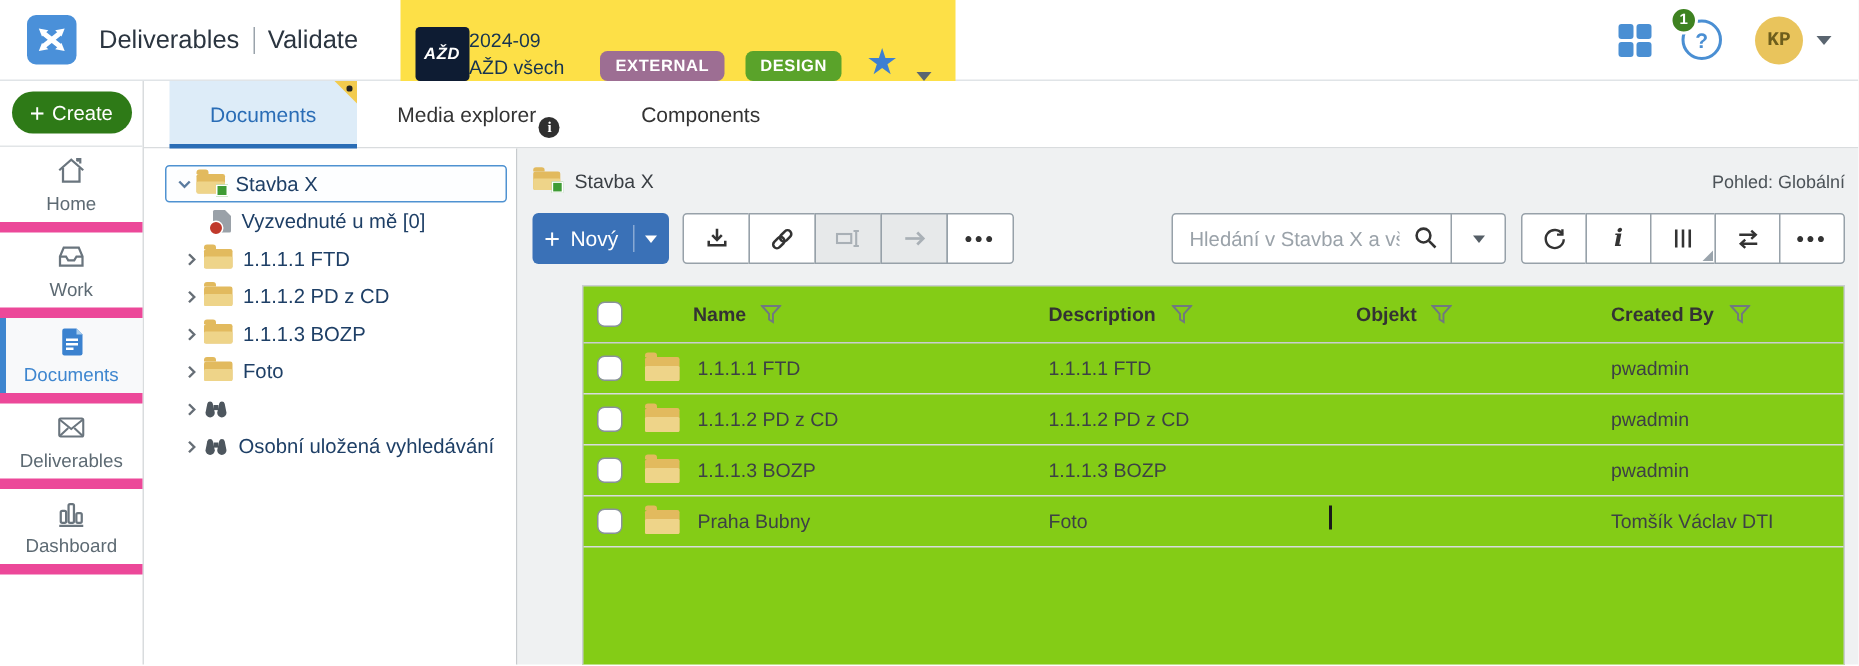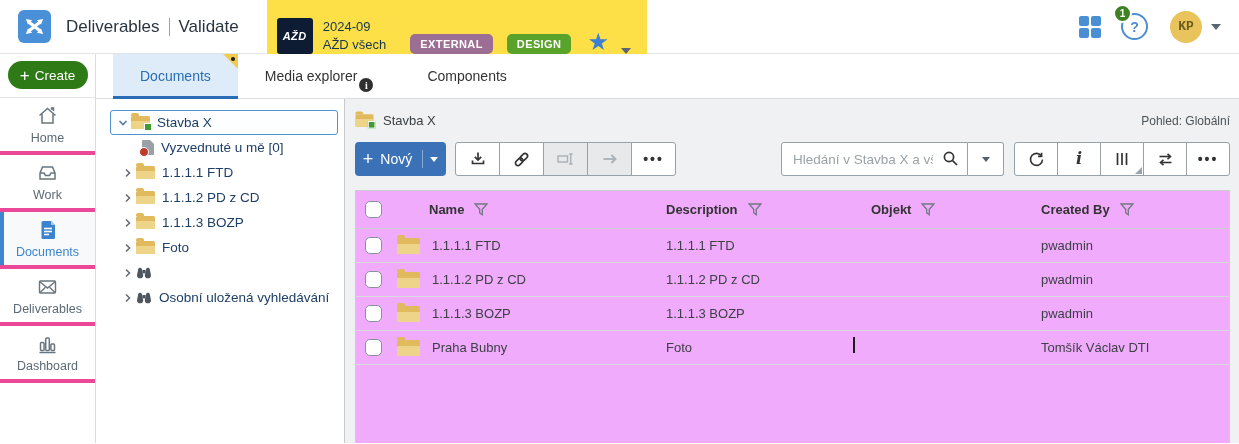--- a/index.html
+++ b/index.html
@@ -6,21 +6,21 @@
   body { font-family:"Liberation Sans", sans-serif; background:#fff; }
   .app { position:relative; width:1239px; height:444px; overflow:hidden; background:#fff; color:#333; }
 
   
   .header { height:54px; display:flex; align-items:center; border-bottom:1px solid #e0e4e7; background:#fff; }
   .pw-logo { width:33px; height:33px; margin-left:18px; border-radius:6px; background:#4a90d9; display:flex; align-items:center; justify-content:center; flex:0 0 auto; }
   .app-title { margin-left:15px; font-size:17px; color:#2b3540; display:flex; align-items:center; gap:9px; white-space:nowrap; }
   .app-title .sep { width:1px; height:18px; background:#9aa3ab; display:inline-block; }
   .project-bar { margin-left:28px; height:54px; display:flex; align-items:flex-end; background:#fde047; padding:0 16px 0 10px; }
   .proj-thumb { width:36px; height:36px; background:#0e1c33; border-radius:3px; color:#fff; display:flex; align-items:center; justify-content:center; font-weight:bold; font-style:italic; font-size:11px; letter-spacing:.5px; flex:0 0 auto; }
-  .proj-text { margin-left:10px; font-size:13px; color:#173450; line-height:18px; white-space:nowrap; }
+  .proj-text { font-size:13px; color:#173450; line-height:18px; white-space:nowrap; }
   .badge { margin-left:14px; padding:4px 10px; border-radius:5px; color:#fff; font-size:11px; font-weight:bold; letter-spacing:.4px; white-space:nowrap; }
   .badge-external { background:#9d6e93; margin-left:24px; }
   .badge-design { background:#5aa32a; }
   .star { margin-left:16px; color:#3d7fd2; font-size:24px; line-height:24px; }
   .caret { width:0; height:0; border-left:5px solid transparent; border-right:5px solid transparent; border-top:6px solid #5a6570; }
   .proj-caret { margin-left:12px; }
   .header-right { margin-left:auto; display:flex; align-items:center; margin-right:18px; }
   .grid-icon { width:22px; height:22px; display:grid; grid-template-columns:10px 10px; grid-template-rows:10px 10px; gap:2px; }
   .grid-icon span { background:#4a8fd3; border-radius:2px; }
   .help-wrap { position:relative; margin-left:20px; }
@@ -30,21 +30,21 @@
   .avatar-caret { margin-left:9px; }
 
   
   .body { display:flex; height:389px; }
 
   
   .sidebar { width:96px; flex:0 0 auto; border-right:1px solid #d9dcde; display:flex; flex-direction:column; background:#fff; }
   .create-wrap { padding:7px 0 8px; border-bottom:1px solid #e2e5e7; display:flex; justify-content:center; }
   .create-btn { width:80px; height:28px; border-radius:15px; background:#2e7a17; color:#fff; font-size:13.5px; border:none; display:flex; align-items:center; justify-content:center; gap:5px; cursor:pointer; font-family:inherit; }
   .create-btn .plus { font-size:17px; line-height:17px; }
-  .nav-item { height:57px; border-bottom:4px solid #ec4899; display:flex; flex-direction:column; align-items:center; justify-content:center; gap:4px; position:relative; font-size:12.5px; color:#5d6a73; cursor:pointer; }
+  .nav-item { height:57px; border-bottom:7px solid #ec4899; display:flex; flex-direction:column; align-items:center; justify-content:center; gap:4px; position:relative; font-size:12.5px; color:#5d6a73; cursor:pointer; }
   .nav-item.active { color:#3e86cf; background:#f8f9fa; }
   .nav-item.active::before { content:""; position:absolute; left:0; top:0; bottom:0; width:4px; background:#3e86cf; }
 
   
   .right { flex:1; display:flex; flex-direction:column; min-width:0; }
   .tabsrow { height:45px; border-bottom:1px solid #d9dcde; display:flex; align-items:stretch; padding-left:17px; background:#fff; }
   .tab { position:relative; display:flex; align-items:center; padding:0 27px; font-size:14px; color:#333; cursor:pointer; white-space:nowrap; }
   .tab.active { background:#ddecf8; color:#2a6db6; }
   .tab.active::after { content:""; position:absolute; left:0; right:0; bottom:-1px; height:3px; background:#2a6db6; }
   .tab-corner { position:absolute; top:0; right:0; width:0; height:0; border-top:15px solid #f2cb4e; border-left:15px solid transparent; }
@@ -96,21 +96,21 @@
   .search-input::placeholder { color:#9aa2a9; }
   .search-mag { position:absolute; right:9px; top:8px; }
   .search-caret-btn { width:36px; height:34px; border:1px solid #97a1a9; border-left:none; border-radius:0 3px 3px 0; background:#fff; display:flex; align-items:center; justify-content:center; cursor:pointer; }
   .search-caret-btn .caret { border-left-width:4px; border-right-width:4px; border-top-width:5px; border-top-color:#555e66; }
   .grp2 { margin-left:10px; }
   .grp2 .tbtn { width:44px; }
   .corner-tri { position:absolute; right:1px; bottom:1px; width:0; height:0; border-bottom:7px solid #9aa4ac; border-left:7px solid transparent; }
   .info-i { font-family:"DejaVu Serif", serif; font-style:italic; font-weight:bold; font-size:16px; color:#333; line-height:16px; }
 
   
-  .tablewrap { flex:1; background:#f0abfc; border:1px solid #c9cdd1; border-bottom:none; position:relative; }
+  .tablewrap { flex:1; background:#84cc16; border:1px solid #c9cdd1; border-bottom:none; position:relative;margin-left:33px; }
   .tgrid { display:grid; grid-template-columns:34px 276px 205px 170px 1fr; align-items:center; }
   .thead { height:38px; border-bottom:1px solid #c9cdd1; font-size:13px; color:#333; font-weight:bold; }
   .th { display:flex; align-items:center; gap:10px; }
   .th-name { padding-left:39px; }
   .trow { height:34px; border-bottom:1px solid #d8dbde; font-size:13px; color:#3d4145; }
   .cell-check { display:flex; justify-content:center; }
   .checkbox { width:17px; height:17px; border:1.5px solid #89929a; border-radius:5px; background:#fff; }
   .cell-name { display:flex; align-items:center; gap:12px; padding-left:7px; }
   .text-cursor { position:absolute; left:497px; top:146px; width:1.5px; height:16px; background:#1a1a1a; }
 

